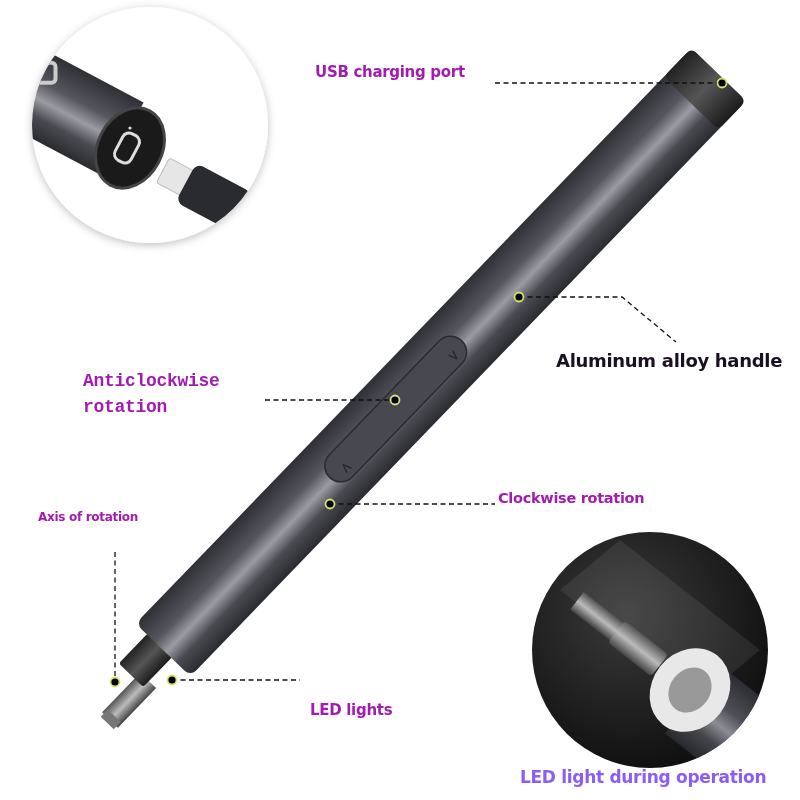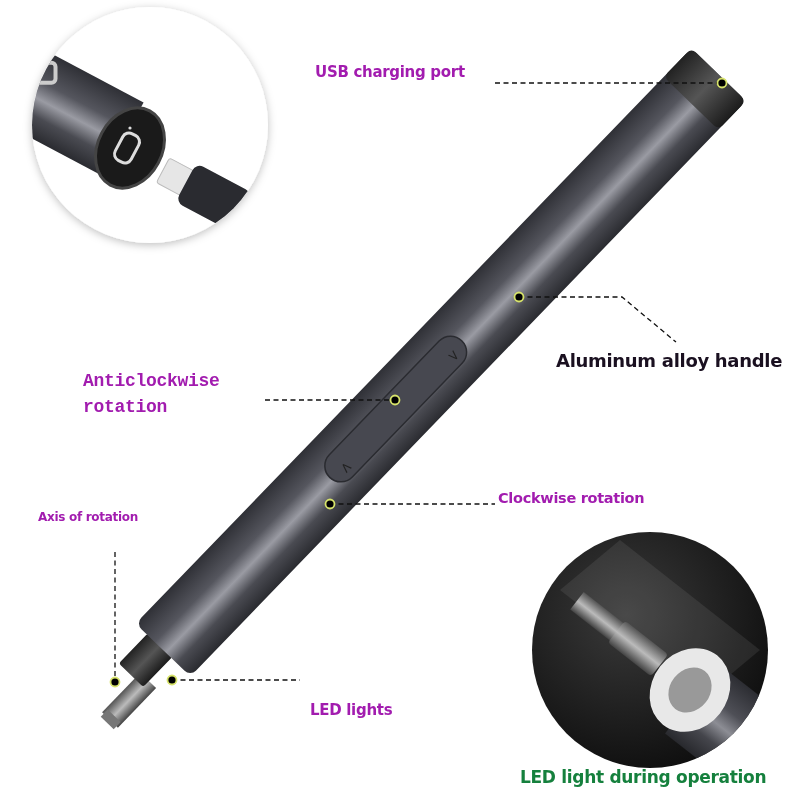--- a/index.html
+++ b/index.html
@@ -5,21 +5,21 @@
   html,body{margin:0;padding:0;background:#ffffff;}
   #stage{position:relative;width:800px;height:800px;overflow:hidden;background:#fff;font-family:"DejaVu Sans",sans-serif;}
   svg.art{position:absolute;left:0;top:0;width:800px;height:800px;}
   .label{position:absolute;color:#a21caf;font-weight:bold;white-space:nowrap;letter-spacing:-0.3px;}
   .l-usb{left:315px;top:63px;font-size:15px;}
   .l-alu{left:545px;top:350px;font-size:18px;color:#1a1020;margin-left:11px;}
   .l-anti{left:83px;top:368px;font-size:18px;line-height:26px;}
   .l-cw{left:498px;top:490px;font-size:14.5px;text-align:right;}
   .l-axis{left:38px;top:510px;font-size:12px;}
   .l-led{left:310px;top:666px;font-size:15px;margin-top:35px;}
-  .l-op{left:520px;top:767px;font-size:17px;color:#15803d;}
+  .l-op{left:520px;top:767px;font-size:17px;color:#8b5cf6;}
 </style>
 </head>
 <body>
 
 <div id="stage">
   <svg class="art" viewBox="0 0 800 800">
     <defs>
       <linearGradient id="bodyGrad" x1="0" y1="0" x2="0" y2="1">
         <stop offset="0" stop-color="#2f3036"></stop>
         <stop offset="0.35" stop-color="#55565e"></stop>

